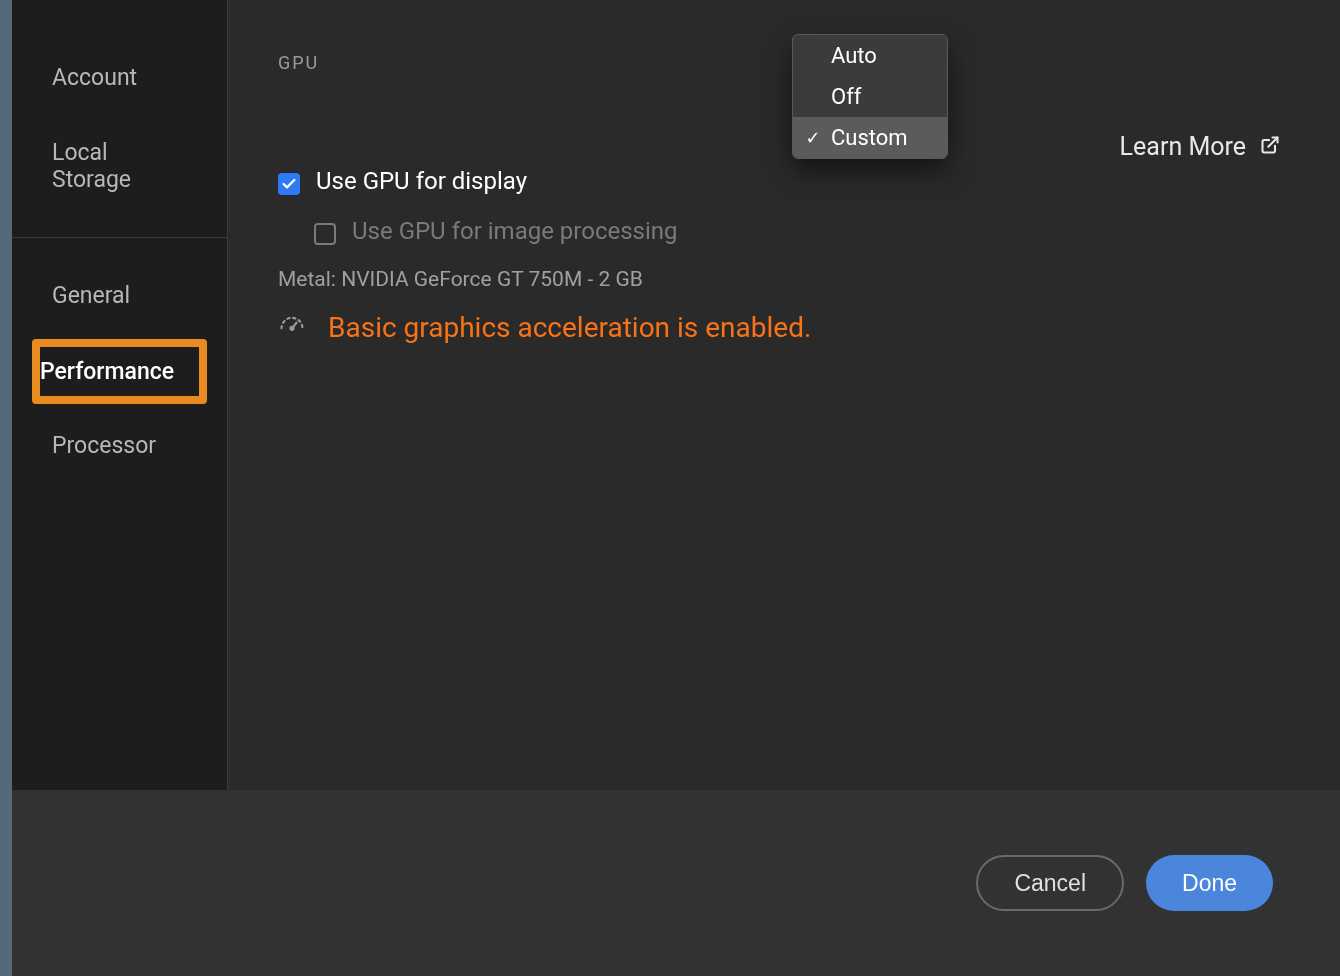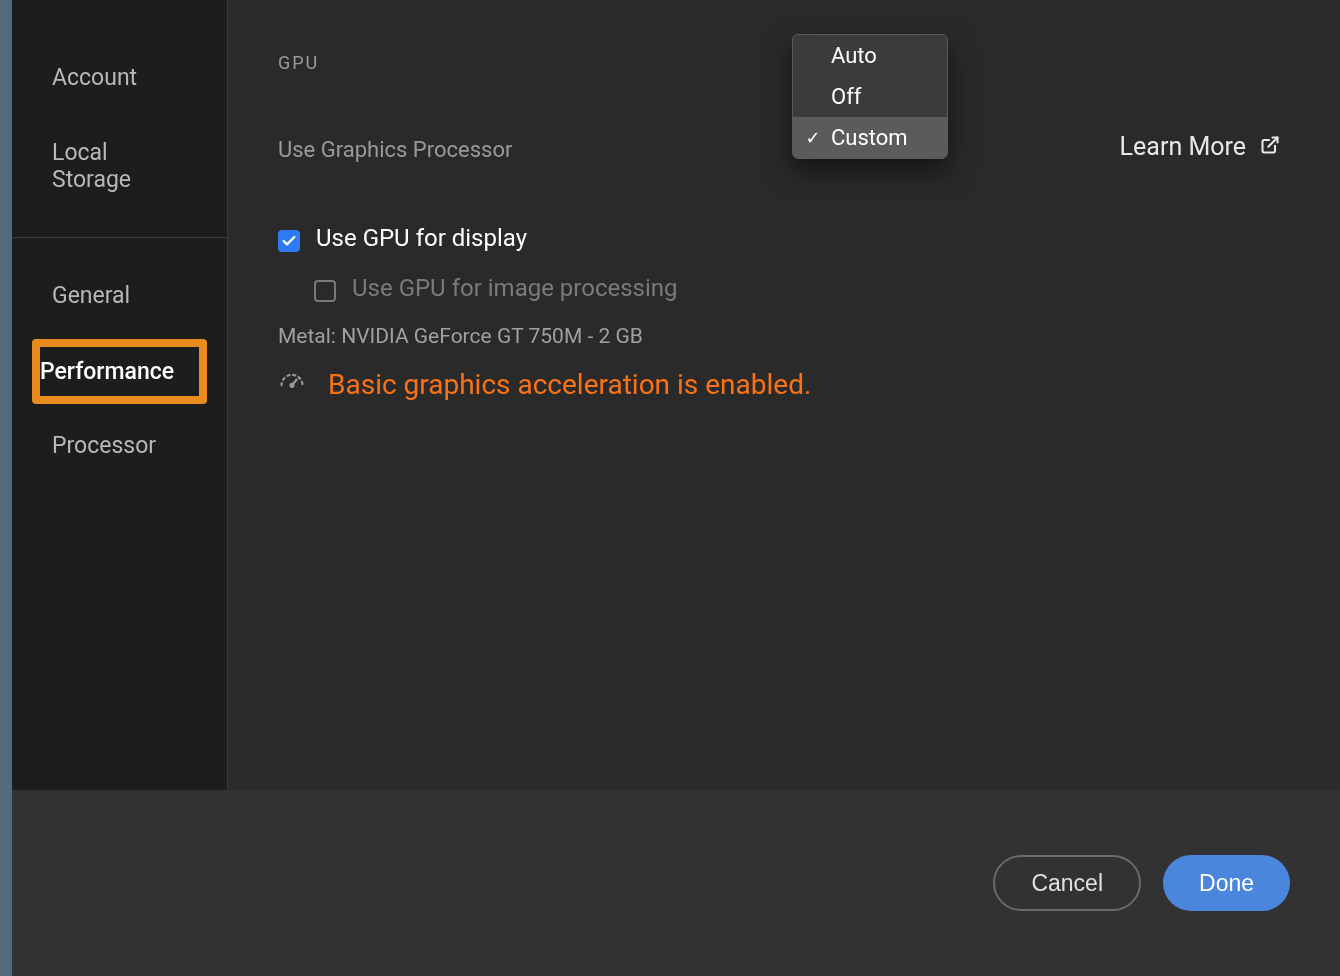--- a/index.html
+++ b/index.html
@@ -167,21 +167,21 @@
   .gauge-icon svg { width: 28px; height: 28px; }
   .status-text { font-size: 28px; color: #f97316; }
 
   
   .footer {
     height: 186px;
     background: #323232;
     display: flex;
     align-items: center;
     justify-content: flex-end;
-    padding-right: 50px;
+    padding-right: 67px;
     gap: 22px;
     border-left: 12px solid #546a7b;
   }
   .btn {
     height: 56px;
     border-radius: 28px;
     font-size: 23px;
     padding: 0 36px;
     cursor: pointer;
     border: none;
@@ -227,23 +227,20 @@
         </div>
         <div class="sidebar-item">
           <span>Processor</span>
         </div>
       </div>
     </div>
 
     <div class="main">
       <div class="section-heading">GPU</div>
 
-      <div class="row">
-        <span class="label">Use Graphics Processor</span>
-      </div>
 
       <div class="learn-more">
         <span>Learn More</span>
         <span class="ext-icon">
           <svg viewBox="0 0 24 24" fill="none" stroke="#e8e8e8" stroke-width="2.5" stroke-linecap="round" stroke-linejoin="round">
             <path d="M18 13v6a2 2 0 0 1-2 2H5a2 2 0 0 1-2-2V8a2 2 0 0 1 2-2h6"></path>
             <polyline points="15 3 21 3 21 9"></polyline>
             <line x1="10" y1="14" x2="21" y2="3"></line>
           </svg>
         </span>

